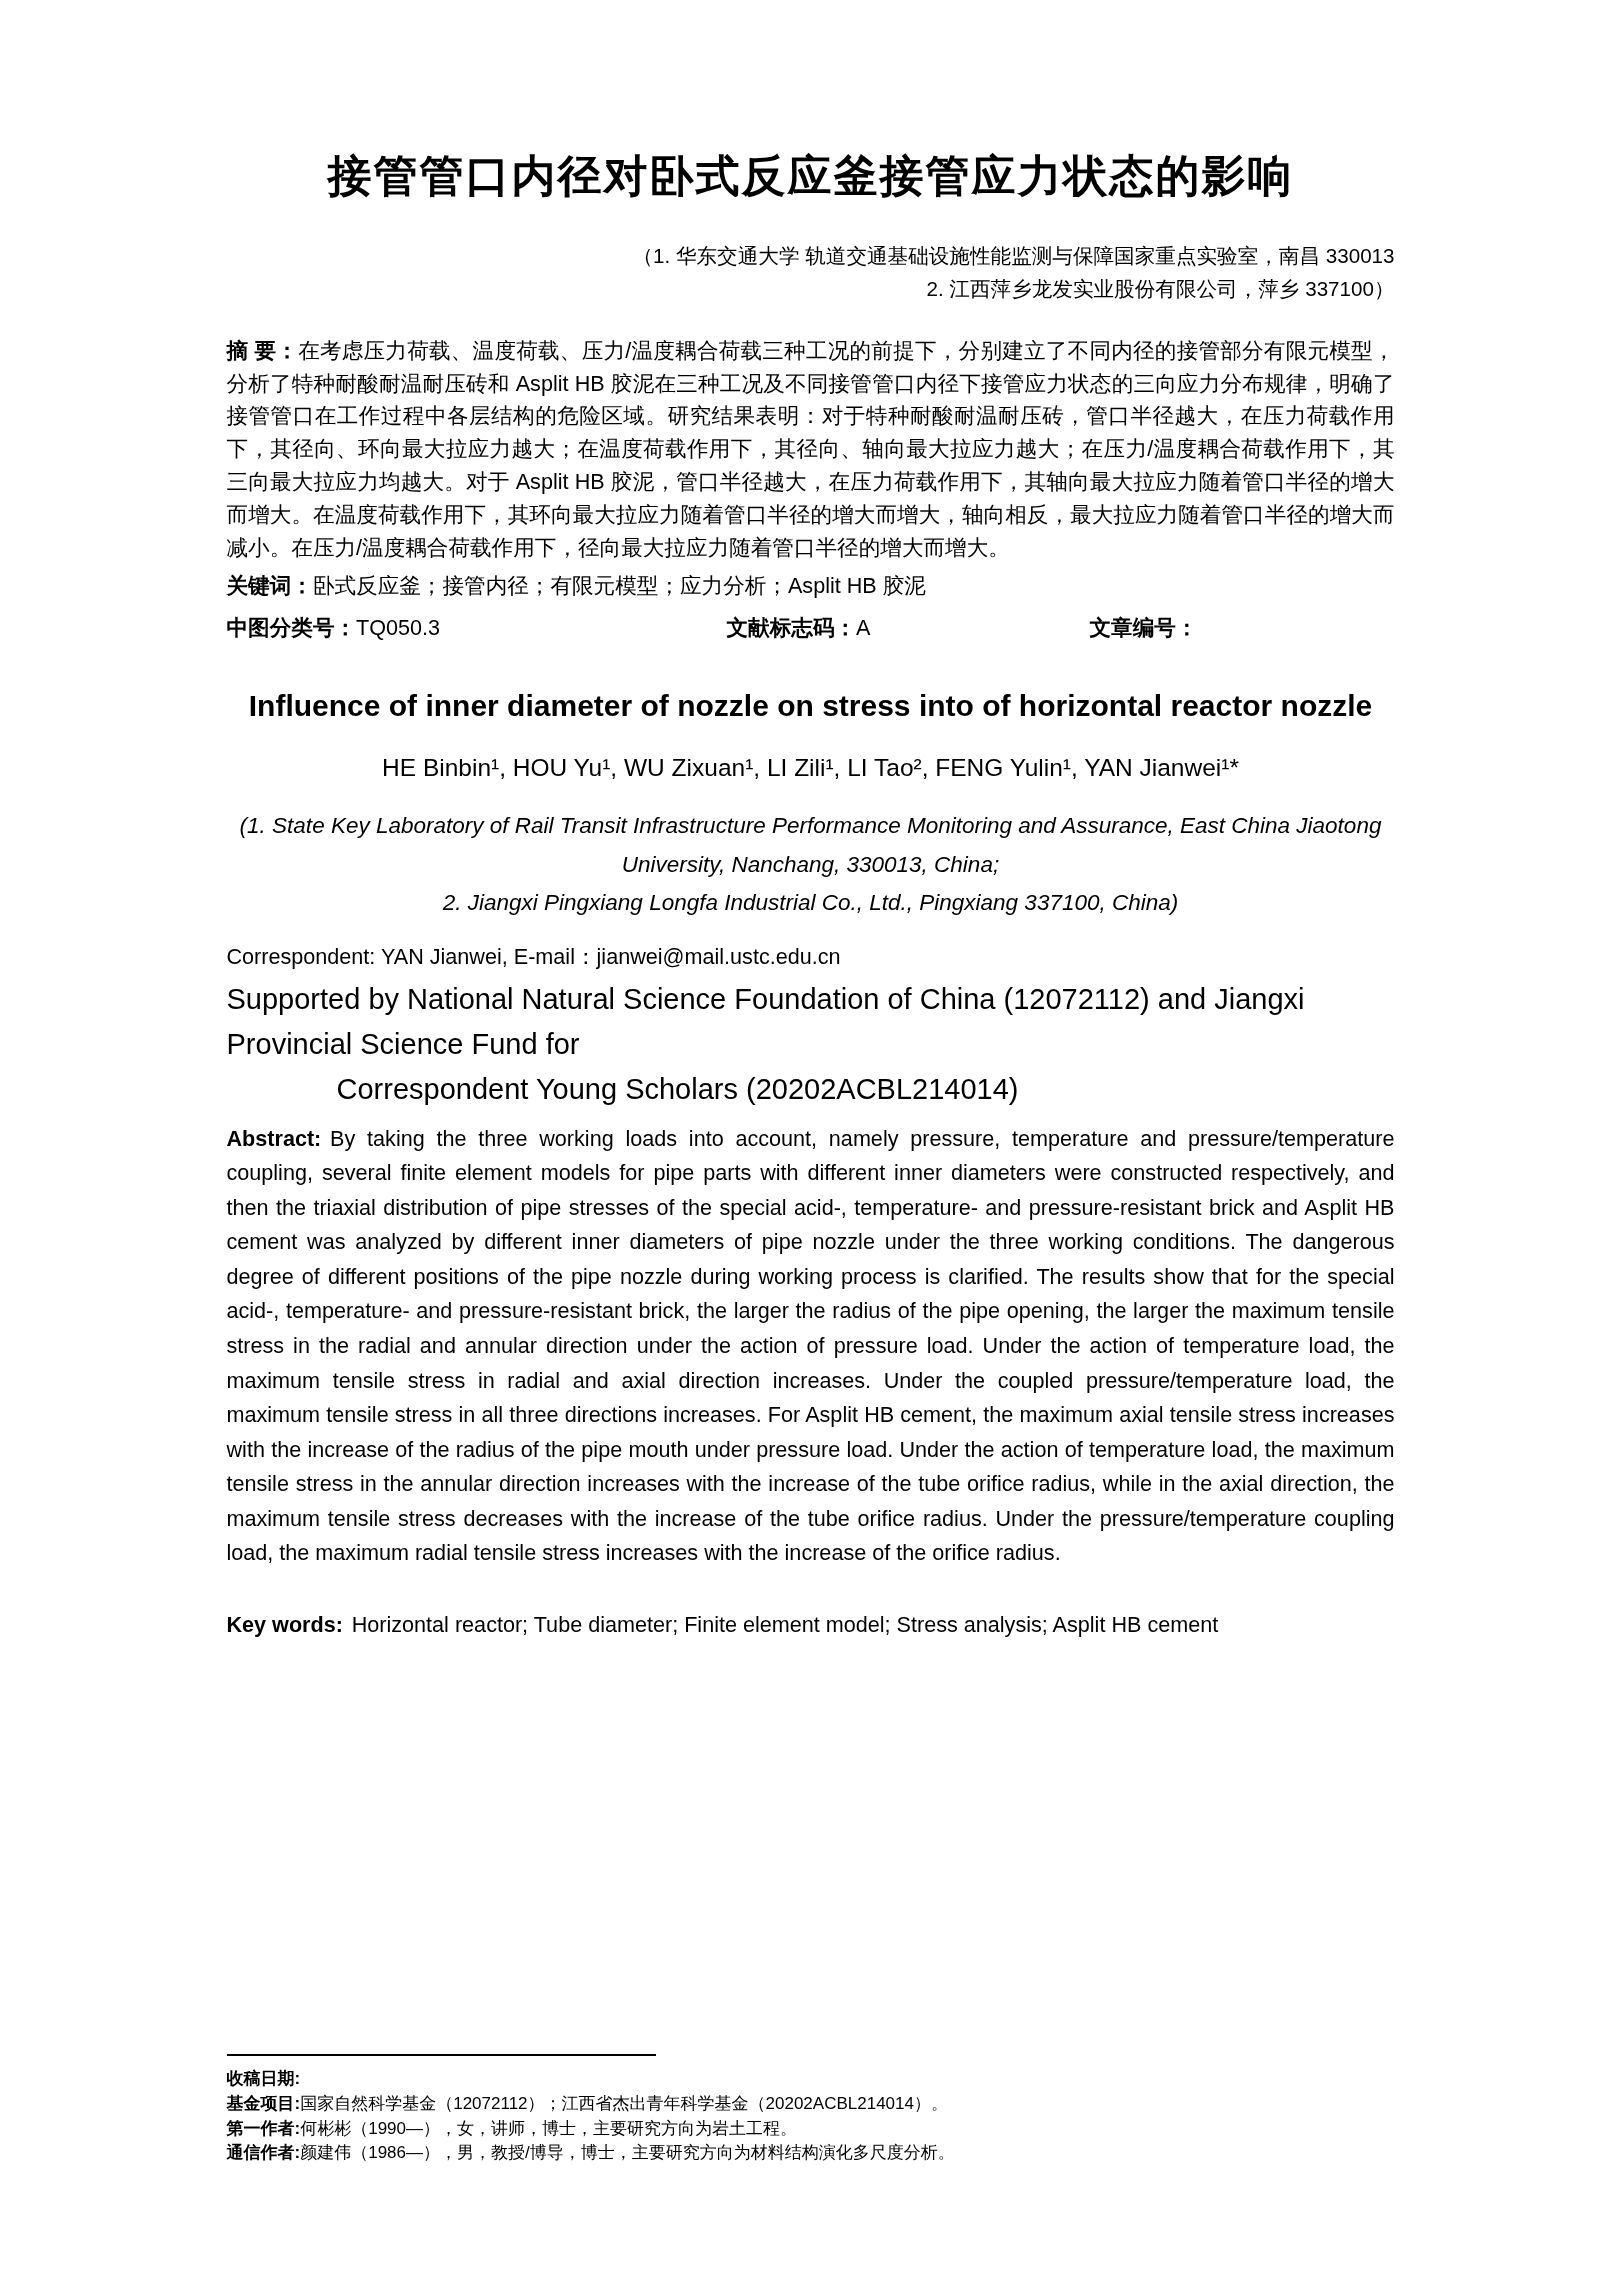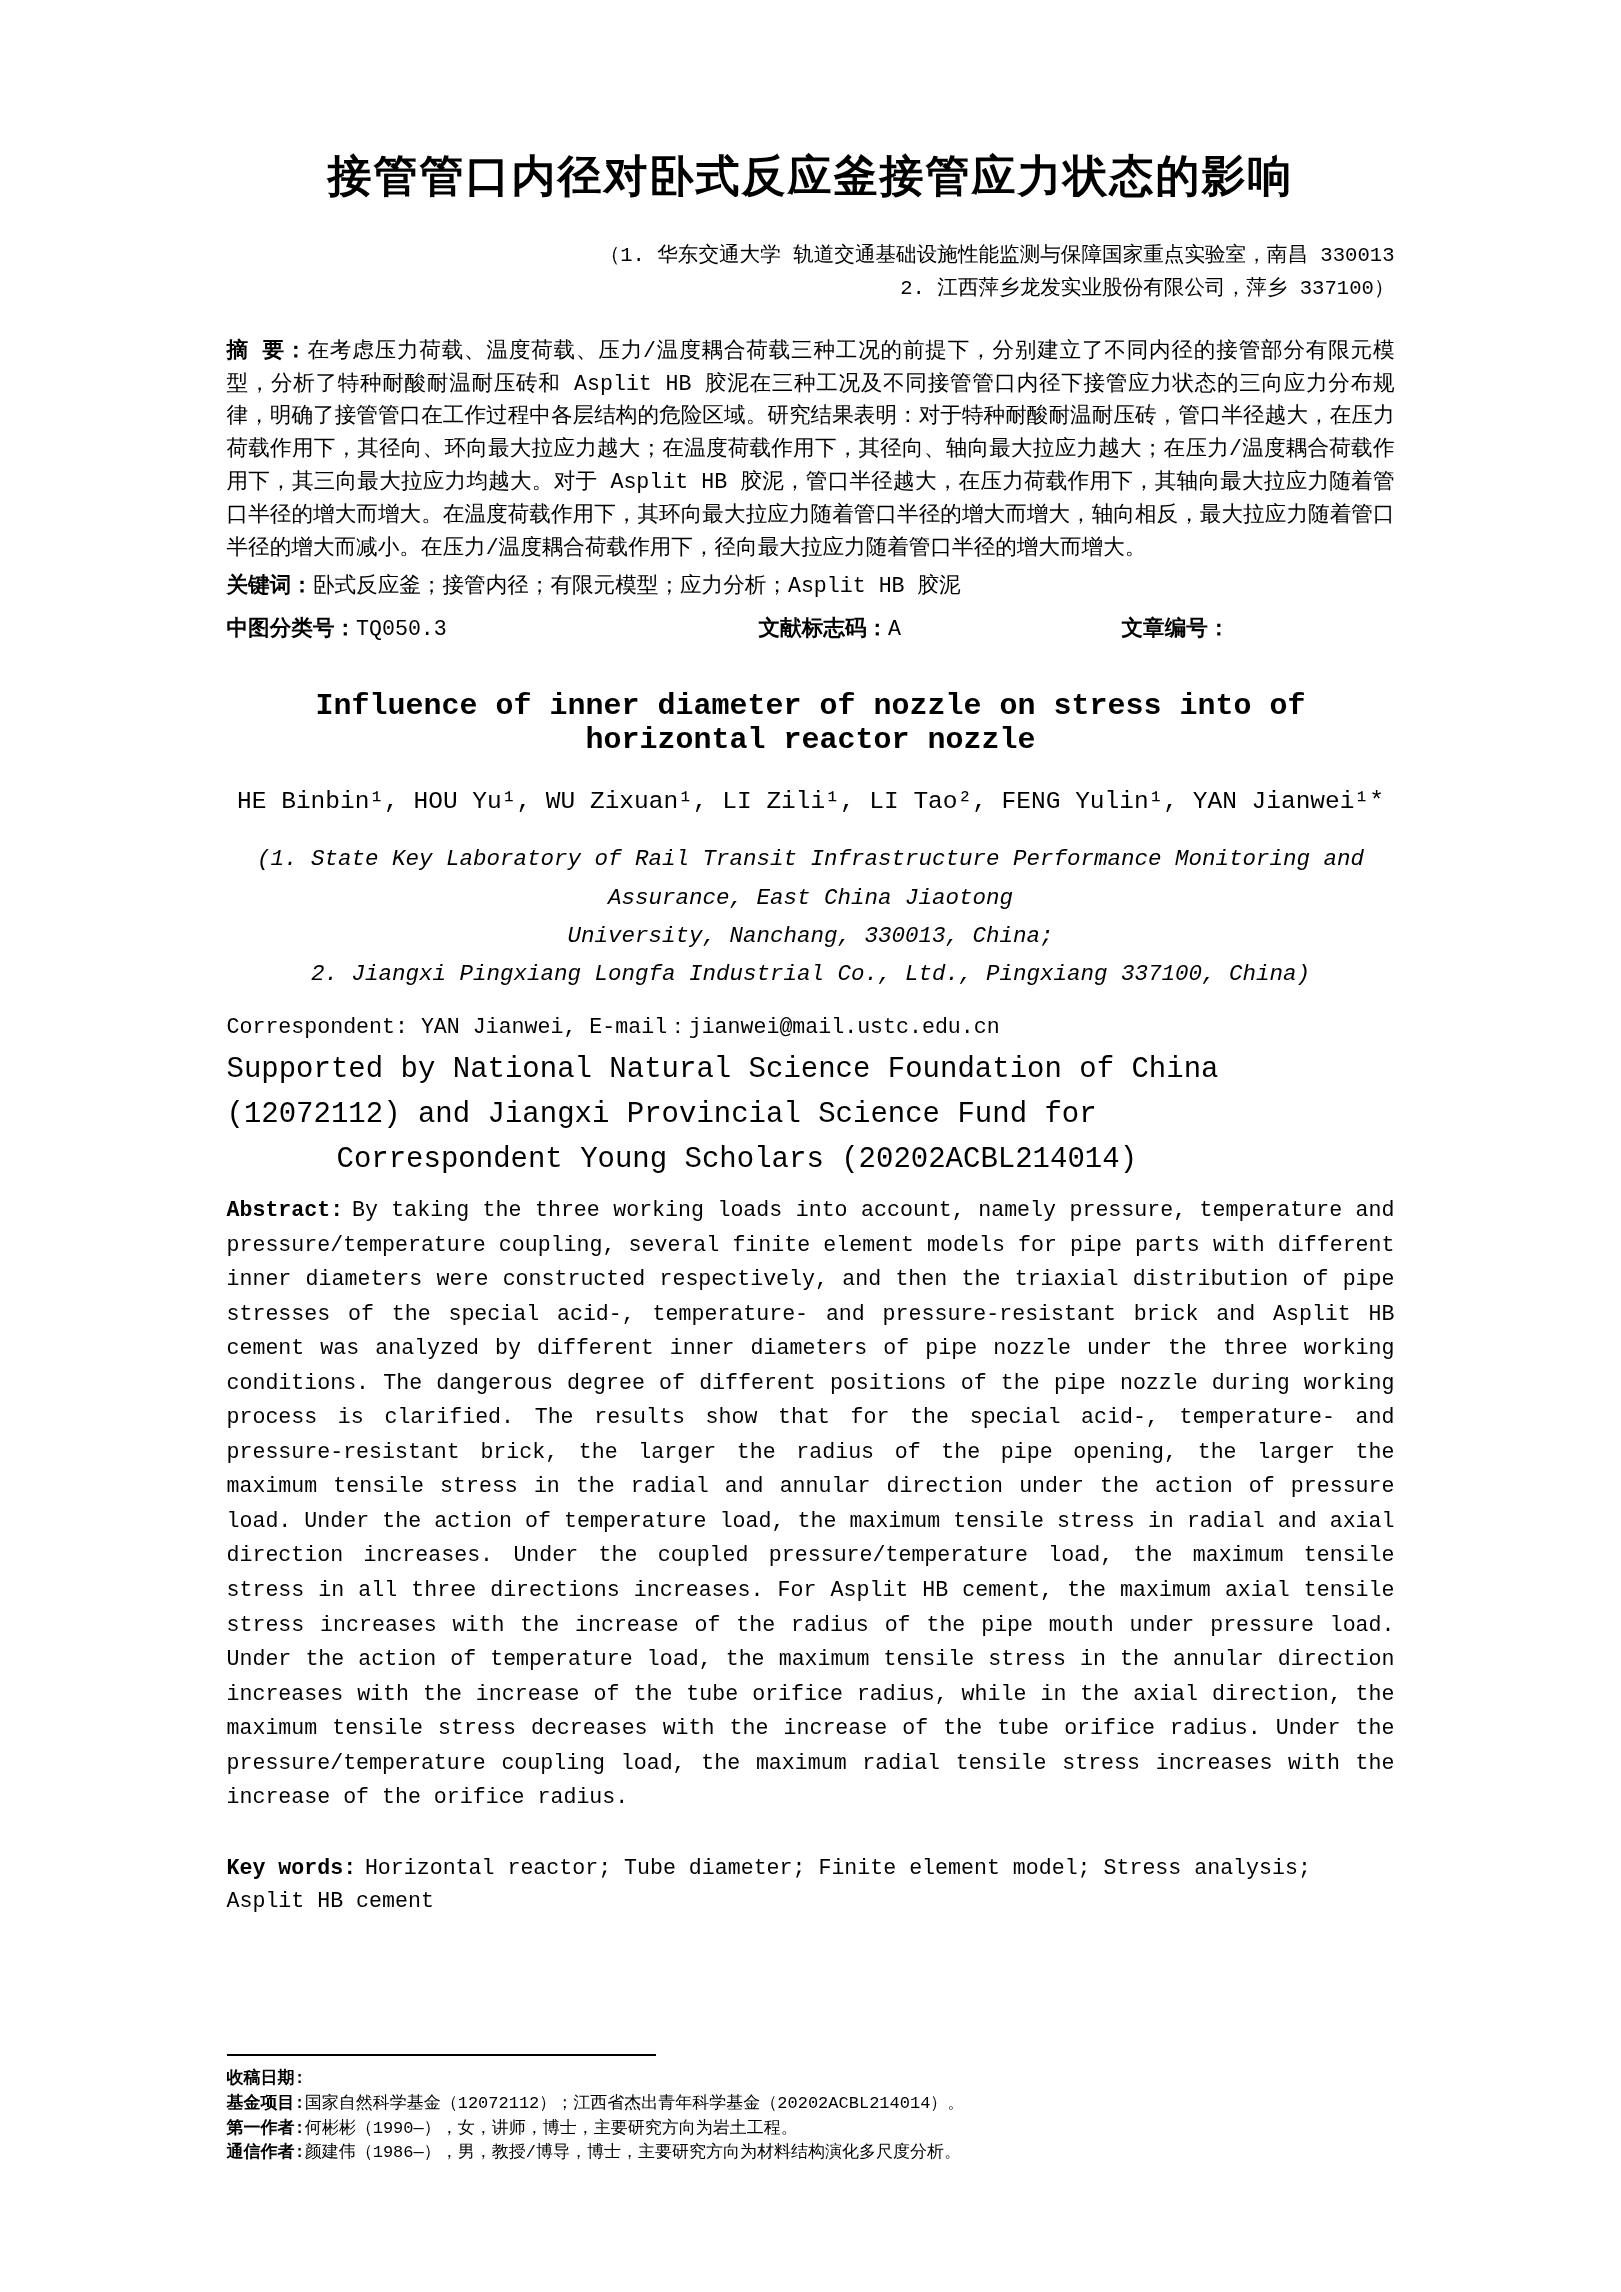--- a/index.html
+++ b/index.html
@@ -4,21 +4,21 @@
 <style>
   * { box-sizing: border-box; }
   html, body { margin: 0; padding: 0; background: #ffffff; }
   .page {
     position: relative;
     width: 1334px;
     height: 2293px;
     margin: 0 auto;
     background: #ffffff;
     color: #000000;
-    font-family: Liberation Mono, monospace;
+    font-family: Liberation Sans, sans-serif;
     padding: 147px 83px 0 83px;
     overflow: hidden;
   }
   .cn-title {
     margin: 0 0 33px 0;
     font-size: 44px;
     font-weight: 700;
     text-align: center;
     letter-spacing: 2px;
   }
@@ -26,21 +26,21 @@
   .cn-affil   { font-size: 20.6px; text-align: right; line-height: 1.62; }
   .cn-abstract {
     margin: 29px 0 0 0;
     font-size: 21.6px;
     line-height: 1.52;
     text-align: justify;
   }
   .cn-keywords { margin: 5.9px 0 0 0; font-size: 21.6px; line-height: 1.52; }
   .clc-row { display: flex; margin-top: 9.8px; font-size: 21.6px; }
   .clc-1 { flex: 0 0 500px; }
-  .clc-2 { flex: 0 0 363px; margin-left: 32px; }
+  .clc-2 { flex: 0 0 363px; }
   .en-title {
     margin: 47px 0 0 0;
     font-size: 30px;
     font-weight: 700;
     text-align: center;
   }
   .en-authors { margin: 31px 0 0 0; font-size: 24.5px; text-align: center; }
   .en-affil { font-size: 22.5px; font-style: italic; text-align: center; line-height: 1.7; }
   .en-affil-first { margin-top: 25.5px; }
   .red { color: #000000; }

